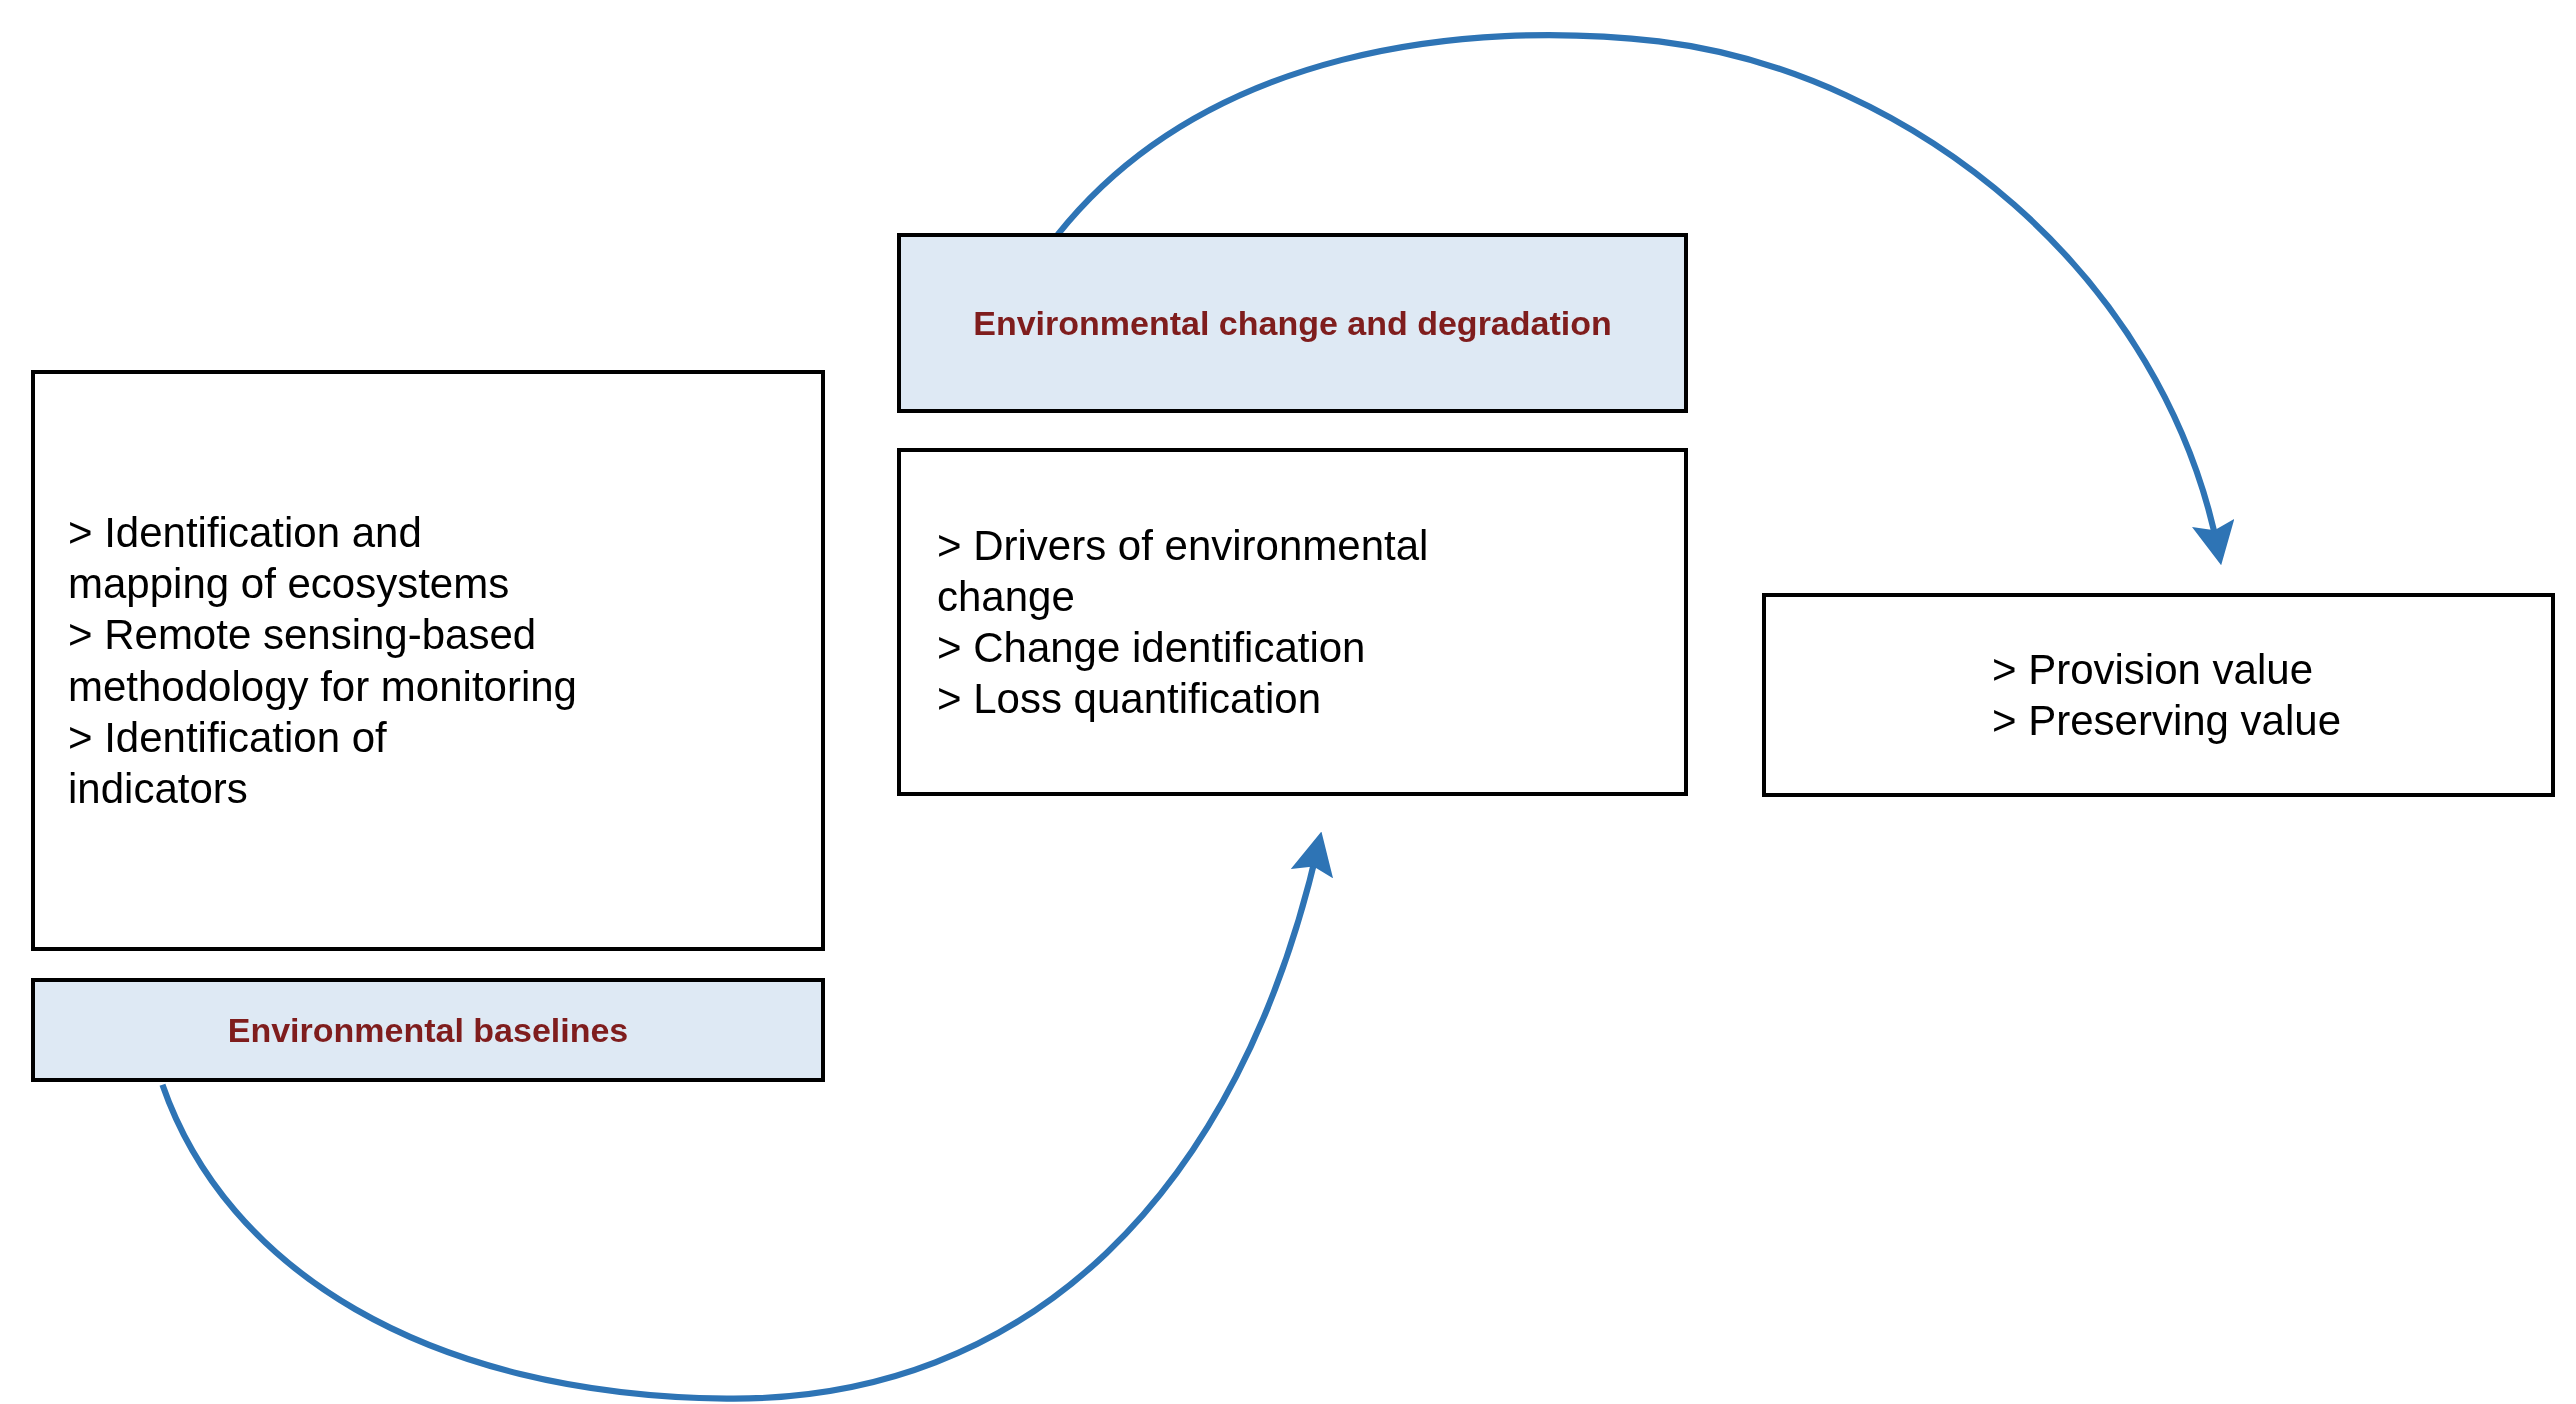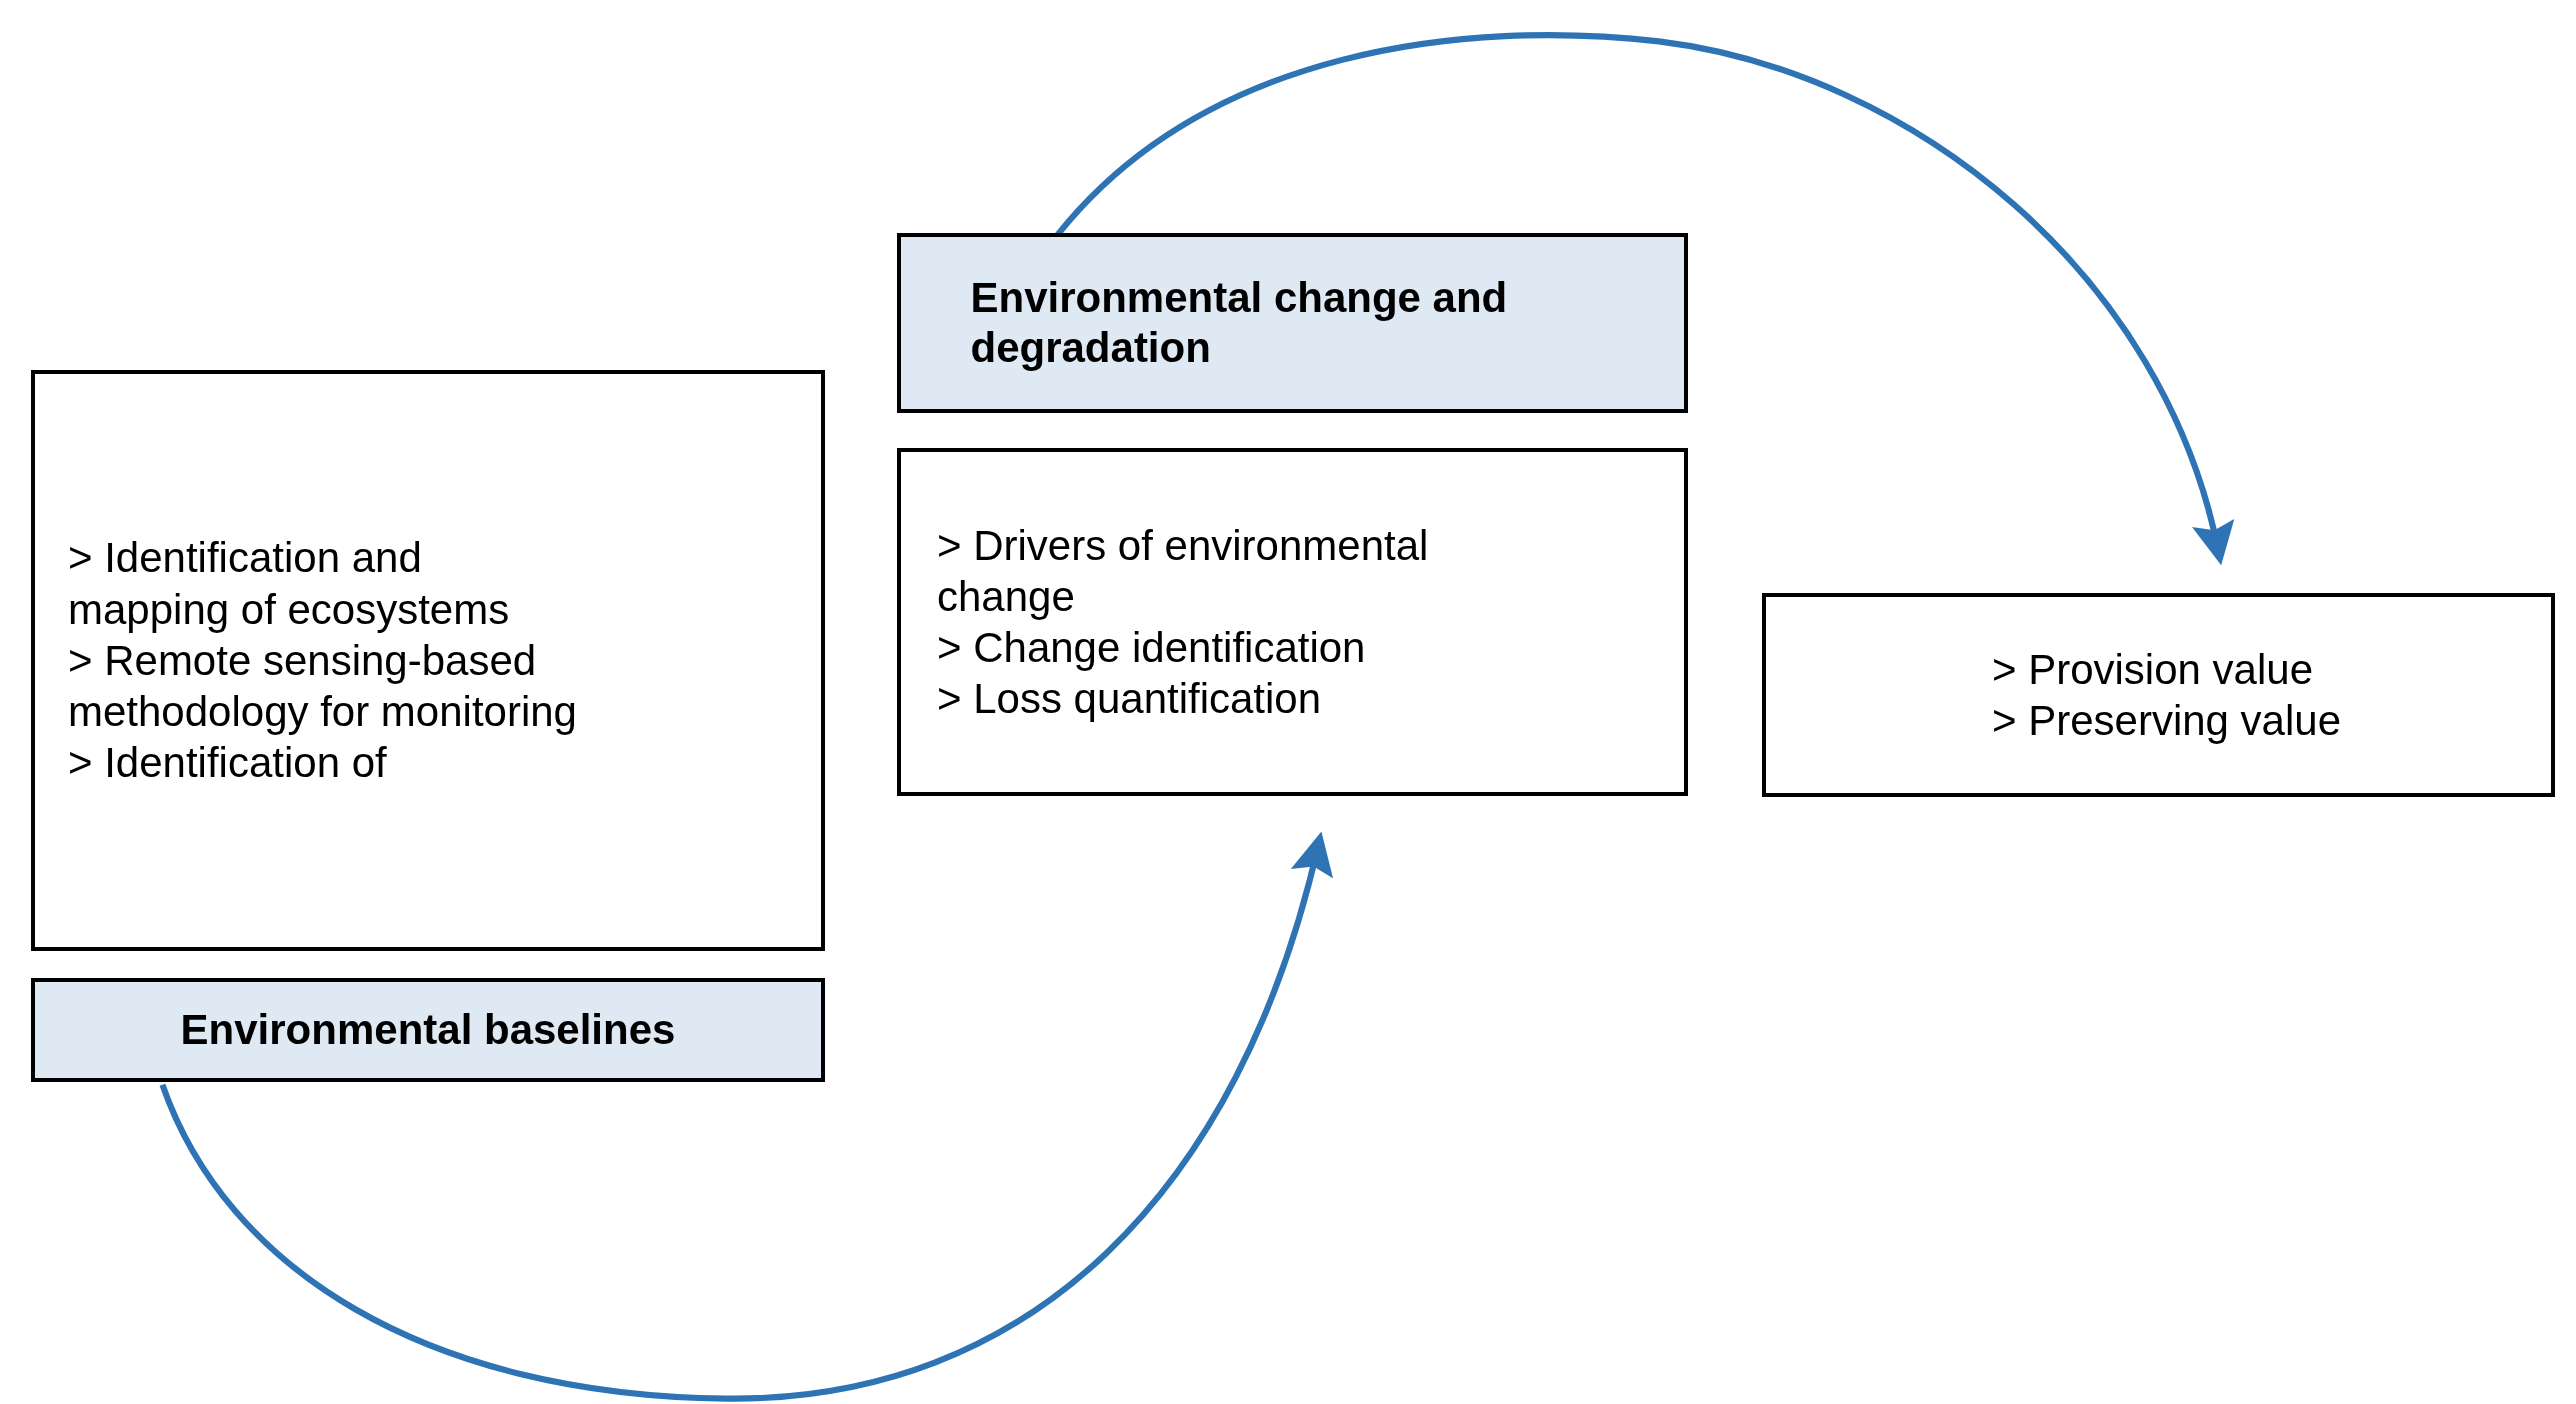--- a/index.html
+++ b/index.html
@@ -39,23 +39,23 @@
     list-style: none;
   }
   .bullet-item {
     color: #000000;
     font-size: 42px;
     line-height: 1.22;
     font-weight: 400;
     white-space: pre-wrap;
   }
   .label-text {
-    color: #000000;
+    color: #7f1d1d;
     font-weight: bold;
-    font-size: 42px;
+    font-size: 34px;
     line-height: 1.2;
     text-align: left;
     white-space: pre-wrap;
   }
   #left-content .node-body { padding: 13.7px 0 13.7px 33px; }
   #middle-content .node-body { padding: 13.7px 0 13.7px 36px; }
   #right-content .node-body { padding: 11px 0 11px 16px; align-items: center; }
   #right-content .bullet-list { text-align: left; }
   .label-box .node-body { align-items: center; justify-content: center; padding: 0 16.5px; }
   svg.edges {
@@ -85,20 +85,21 @@
   </svg>
 
   <div class="node" id="left-content" style="left:31px; top:370px; width:794px; height:581px;">
     <div class="node-body">
       <ul class="bullet-list">
         <li class="bullet-item">&gt; Identification and</li>
         <li class="bullet-item">mapping of ecosystems</li>
         <li class="bullet-item">&gt; Remote sensing-based</li>
         <li class="bullet-item">methodology for monitoring</li>
         <li class="bullet-item">&gt; Identification of</li>
+        <li class="bullet-item">indicators</li>
       </ul>
     </div>
   </div>
 
   <div class="node tinted label-box" id="left-label" style="left:31px; top:978px; width:794px; height:104px;">
     <div class="node-body">
       <div class="label-text">Environmental baselines</div>
     </div>
   </div>
 

